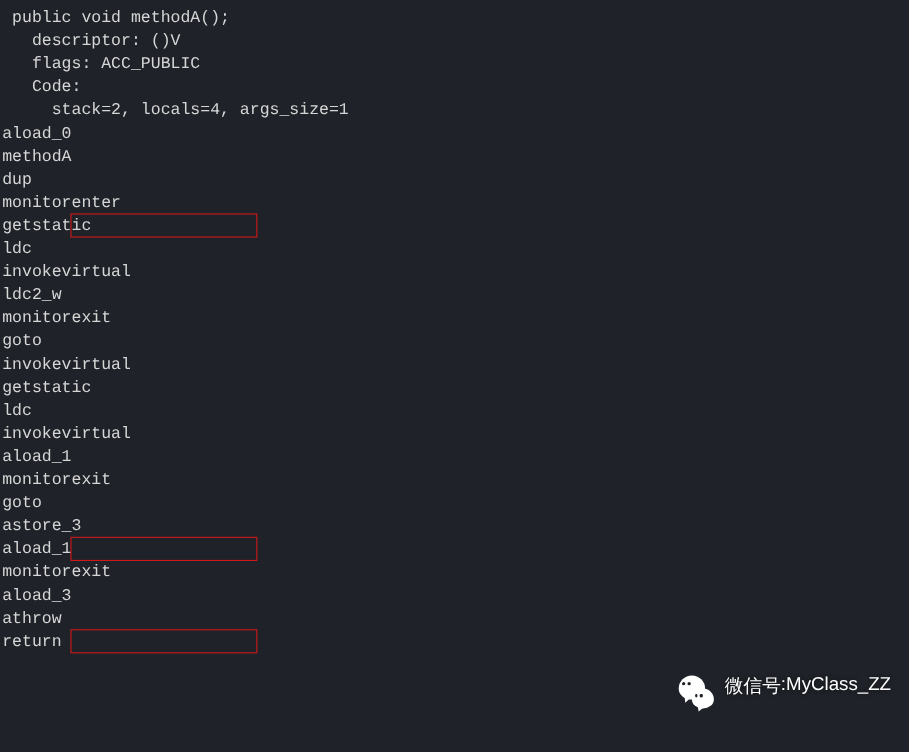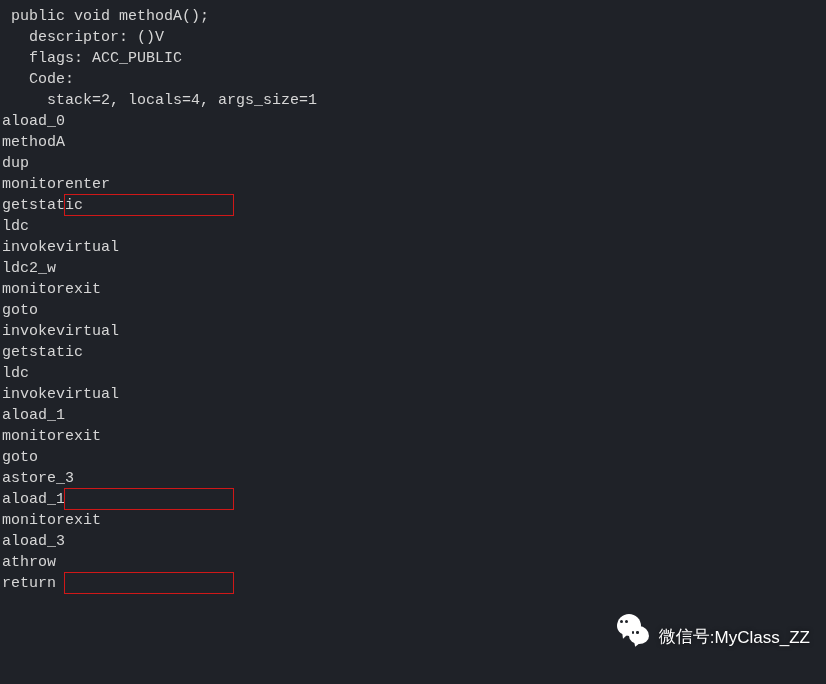--- a/index.html
+++ b/index.html
@@ -24,21 +24,21 @@
   .hl-box {
     position: absolute;
     border: 1.5px solid #d01818;
     pointer-events: none;
   }
   .wm {
     position: absolute;
     right: 16px;
     bottom: 36px;
     display: flex;
-    align-items: flex-end;
+    align-items: flex-start;
     color: #ffffff;
     font-family: "Microsoft YaHei", sans-serif;
     font-size: 17px;
     text-shadow: 0 0 4px rgba(0,0,0,0.6);
   }
   .wm-icon {
     width: 36px;
     height: 36px;
     position: relative;
     margin-right: 8px;

